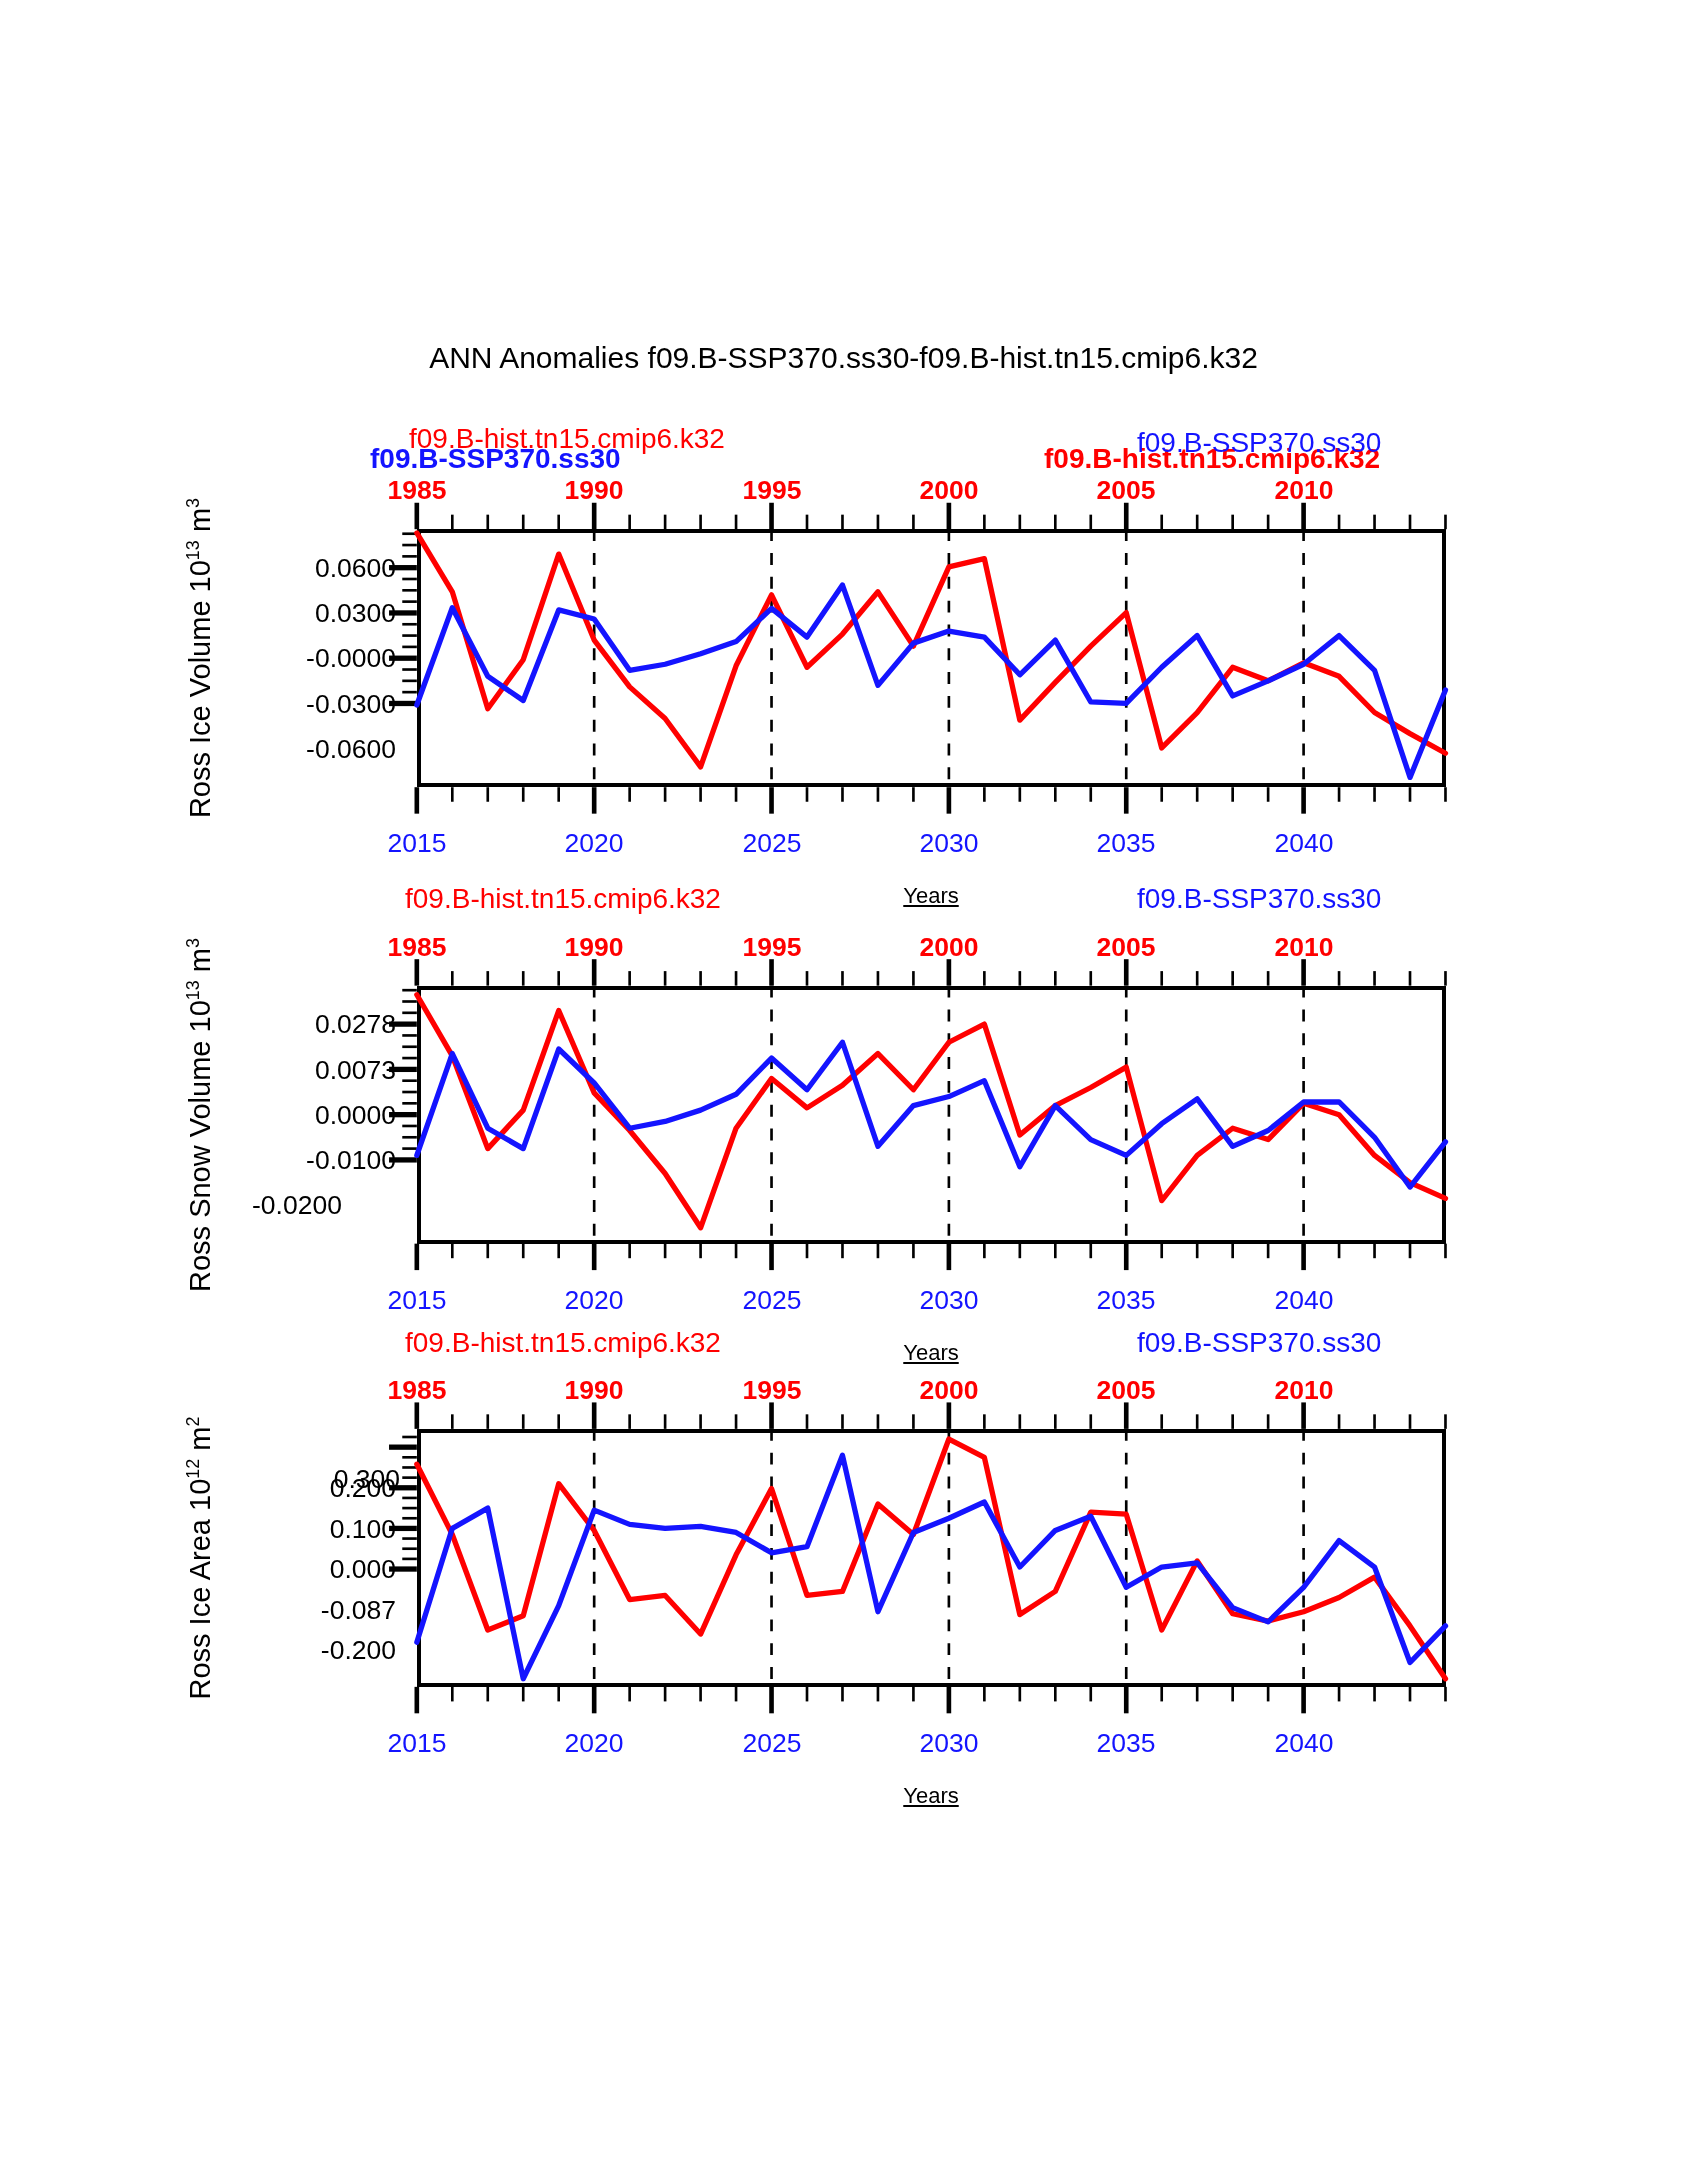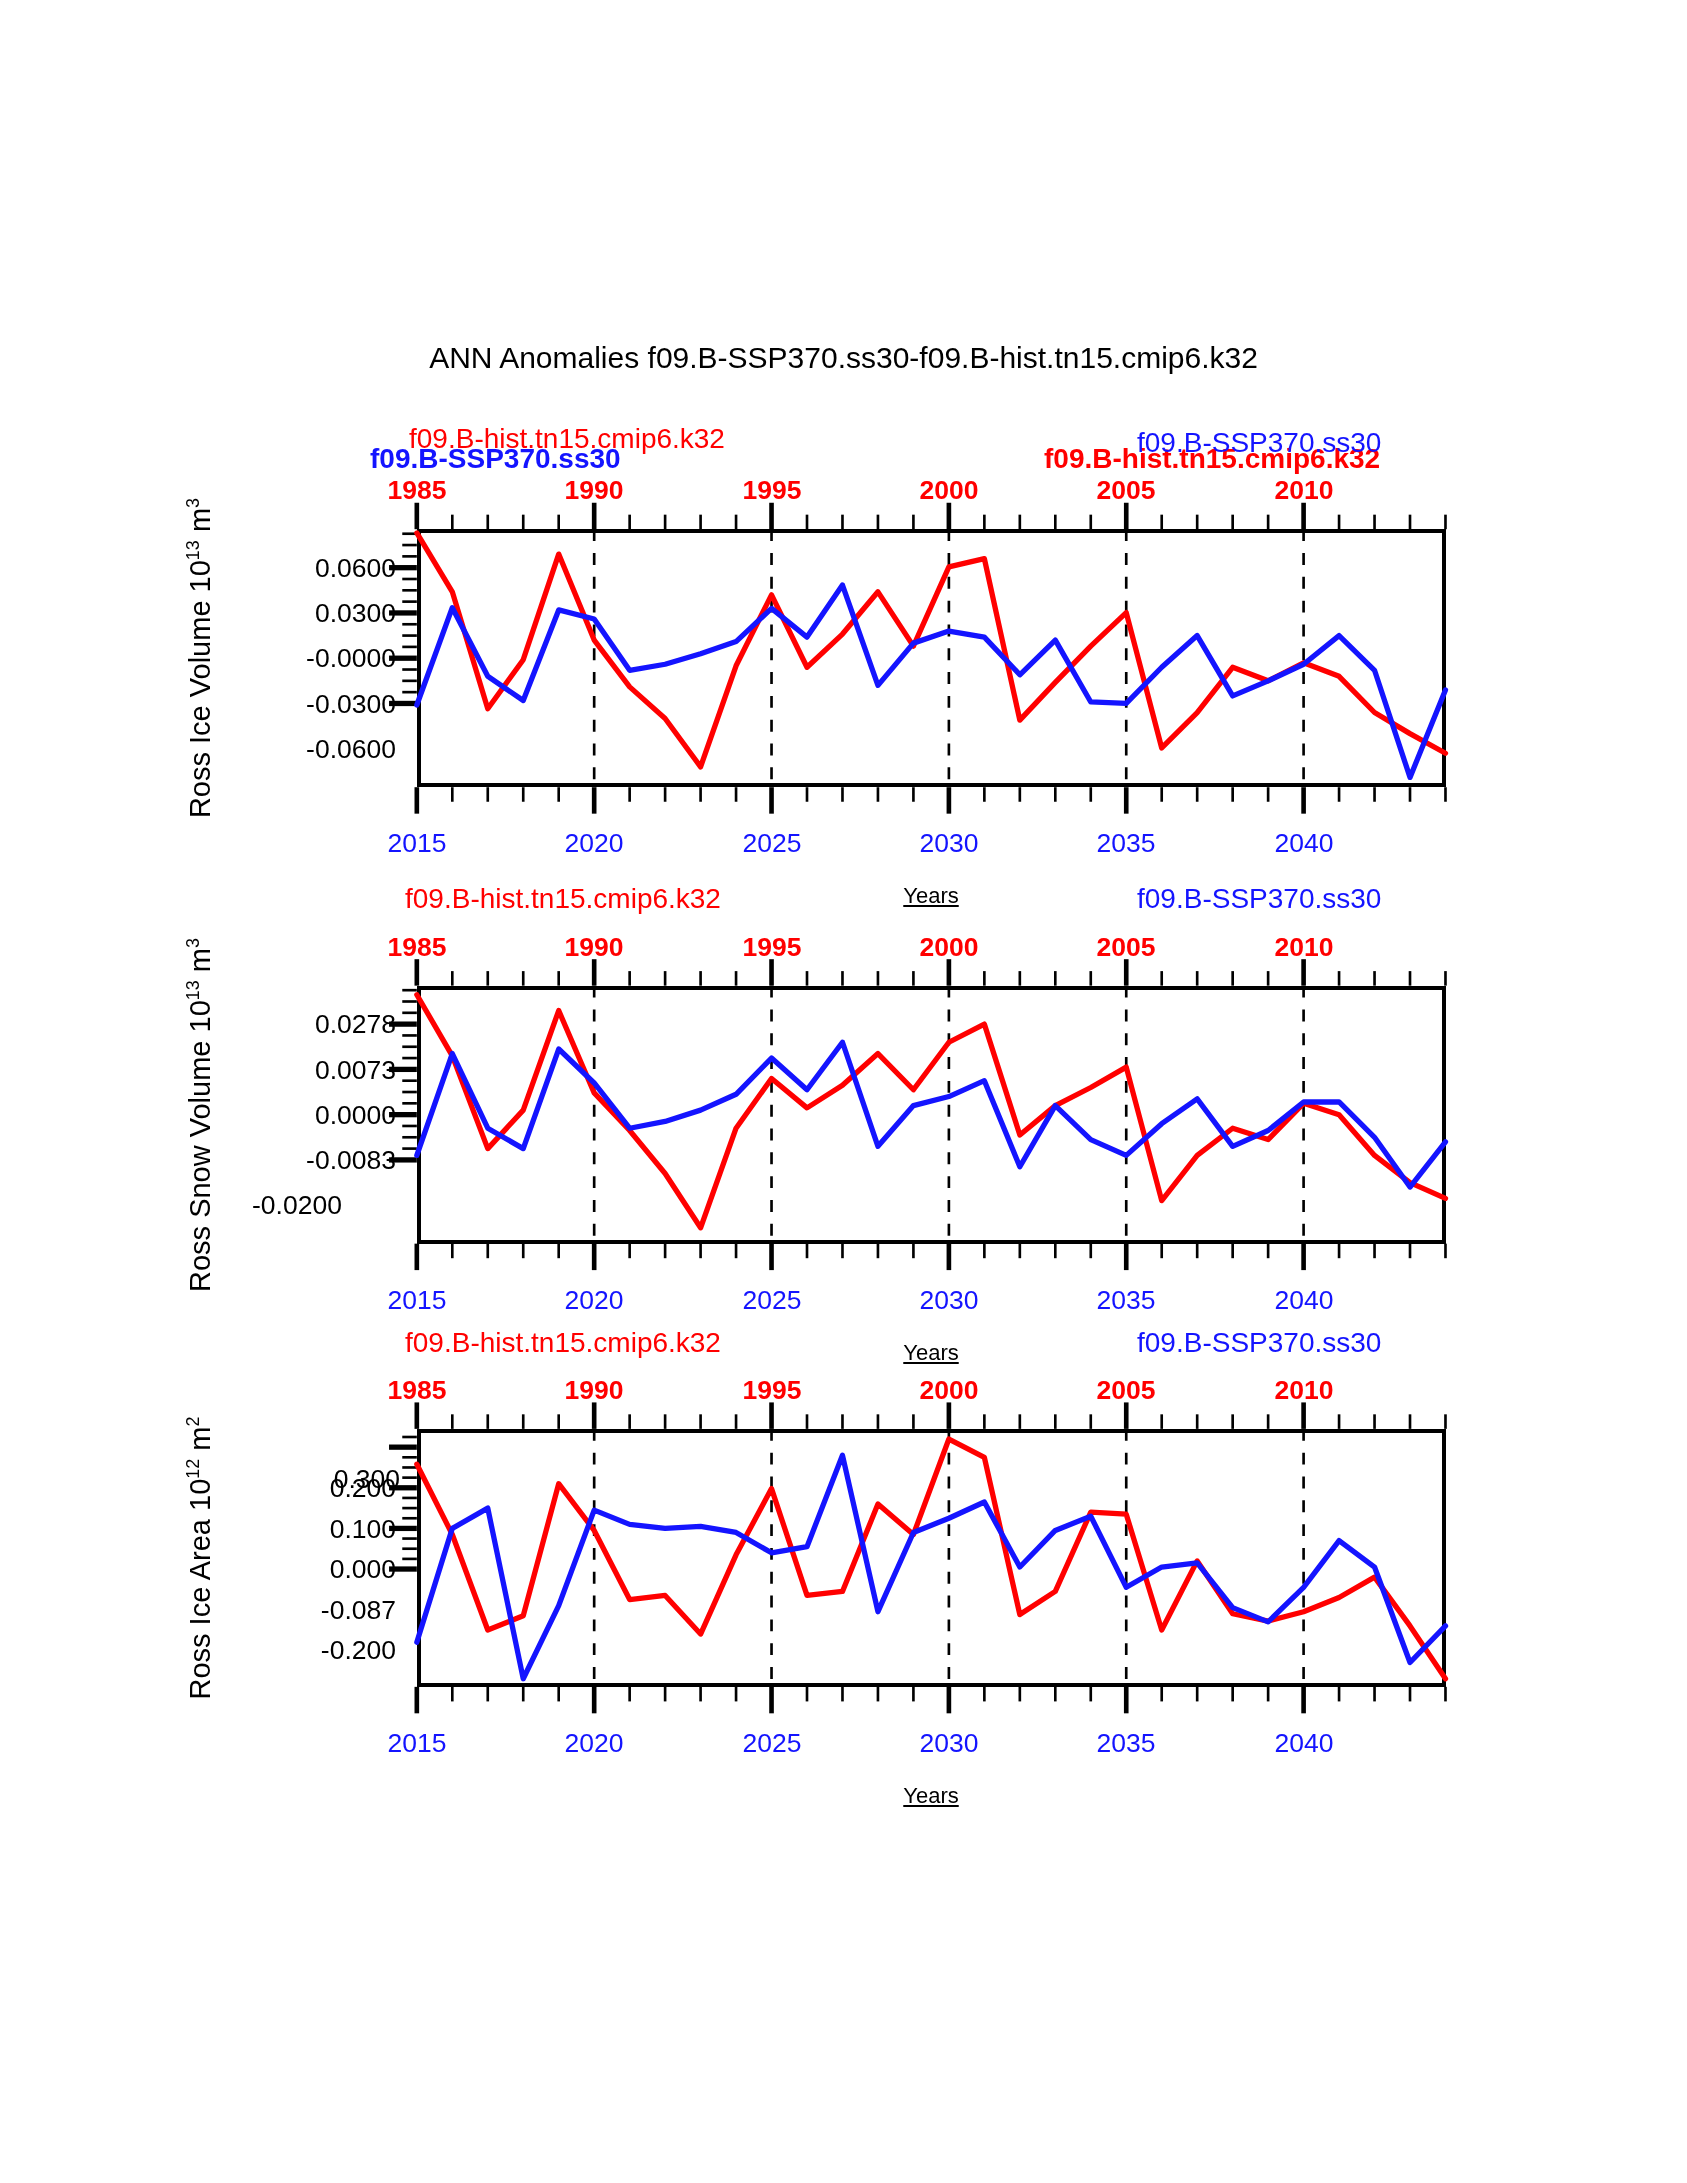--- a/index.html
+++ b/index.html
@@ -165,21 +165,21 @@
         <div class="xtick-top" style="left: 417px; top: 932px;">1985</div>
         <div class="xtick-top" style="left: 594px; top: 932px;">1990</div>
         <div class="xtick-top" style="left: 772px; top: 932px;">1995</div>
         <div class="xtick-top" style="left: 949px; top: 932px;">2000</div>
         <div class="xtick-top" style="left: 1126px; top: 932px;">2005</div>
         <div class="xtick-top" style="left: 1304px; top: 932px;">2010</div>
         <div class="plotbox" style="left: 417px; top: 986px; width: 1029px; height: 258px;"></div>
         <div class="ytick" style="left: 198px; width: 198px; top: 1024px;">0.0278</div>
         <div class="ytick" style="left: 198px; width: 198px; top: 1070px;">0.0073</div>
         <div class="ytick" style="left: 198px; width: 198px; top: 1115px;">0.0000</div>
-        <div class="ytick" style="left: 198px; width: 198px; top: 1160px;">-0.0083</div>
+        <div class="ytick" style="left: 198px; width: 198px; top: 1160px;">-0.0100</div>
         <div class="ytick" style="left: 198px; width: 198px; top: 1205px; text-align: center;">-0.0200</div>
         <div class="ylabel" style="left: 184px; top: 1353px; width: 476px;">Ross Snow Volume 10<sup>13</sup> m<sup>3</sup></div>
         <div class="xtick-bottom" style="left: 417px; top: 1285px;">2015</div>
         <div class="xtick-bottom" style="left: 594px; top: 1285px;">2020</div>
         <div class="xtick-bottom" style="left: 772px; top: 1285px;">2025</div>
         <div class="xtick-bottom" style="left: 949px; top: 1285px;">2030</div>
         <div class="xtick-bottom" style="left: 1126px; top: 1285px;">2035</div>
         <div class="xtick-bottom" style="left: 1304px; top: 1285px;">2040</div>
         <div class="xaxis-name" style="left: 931px; top: 1340px;">Years</div>
         <svg width="1687" height="2183" style="pointer-events: none;" viewBox="0 0 2550 3300">

